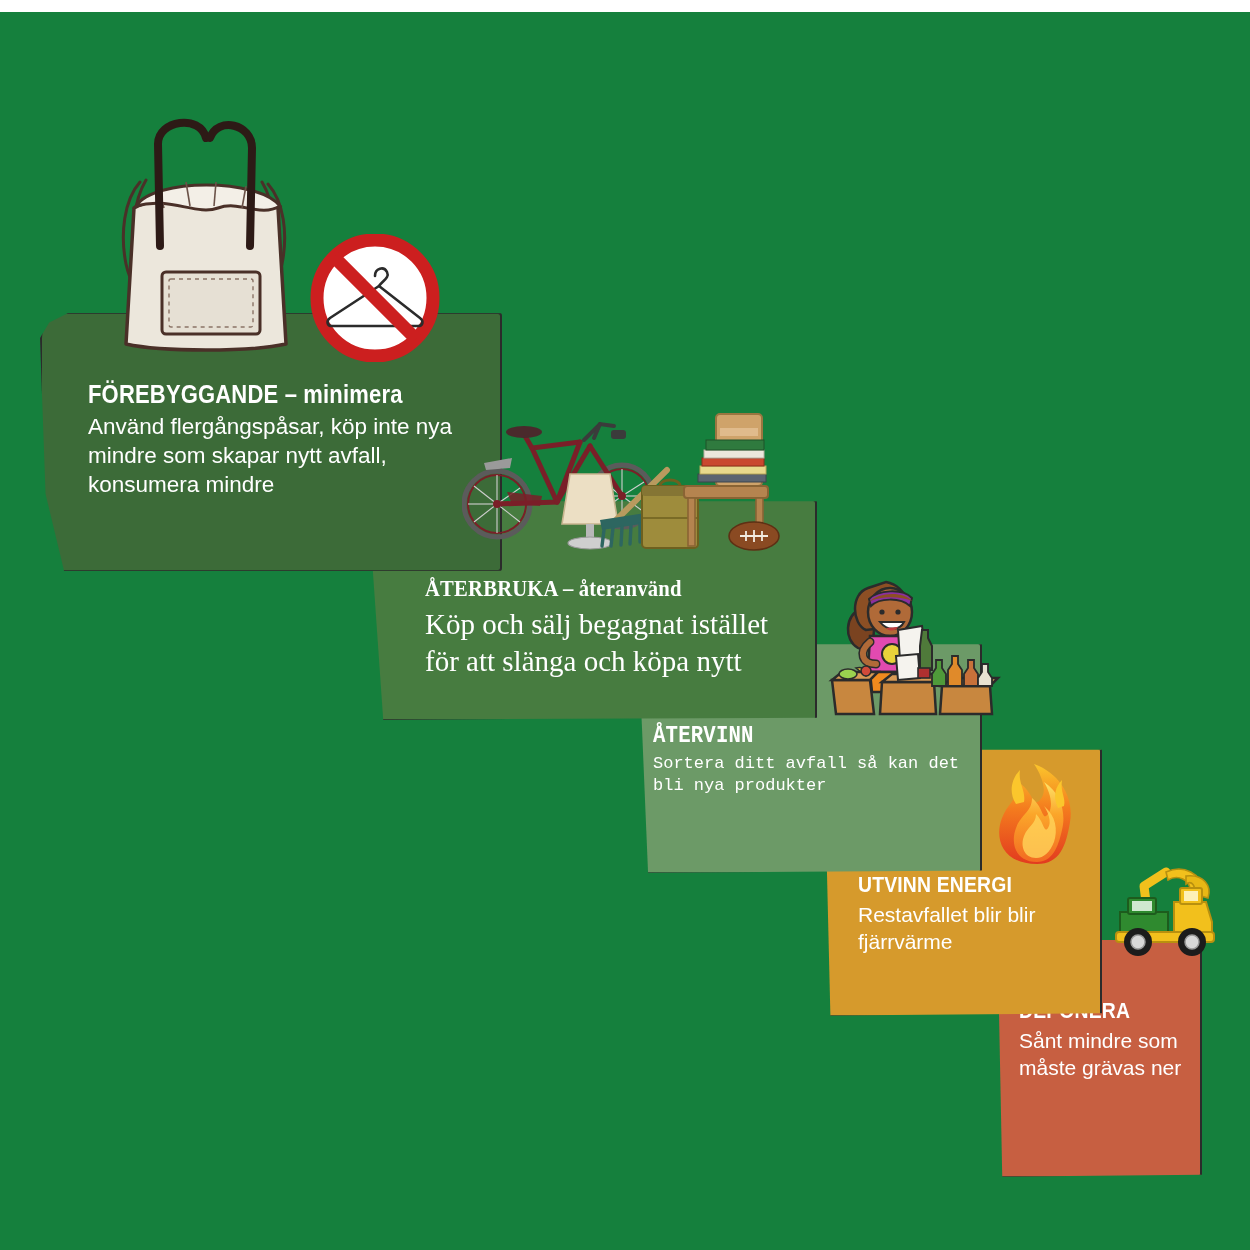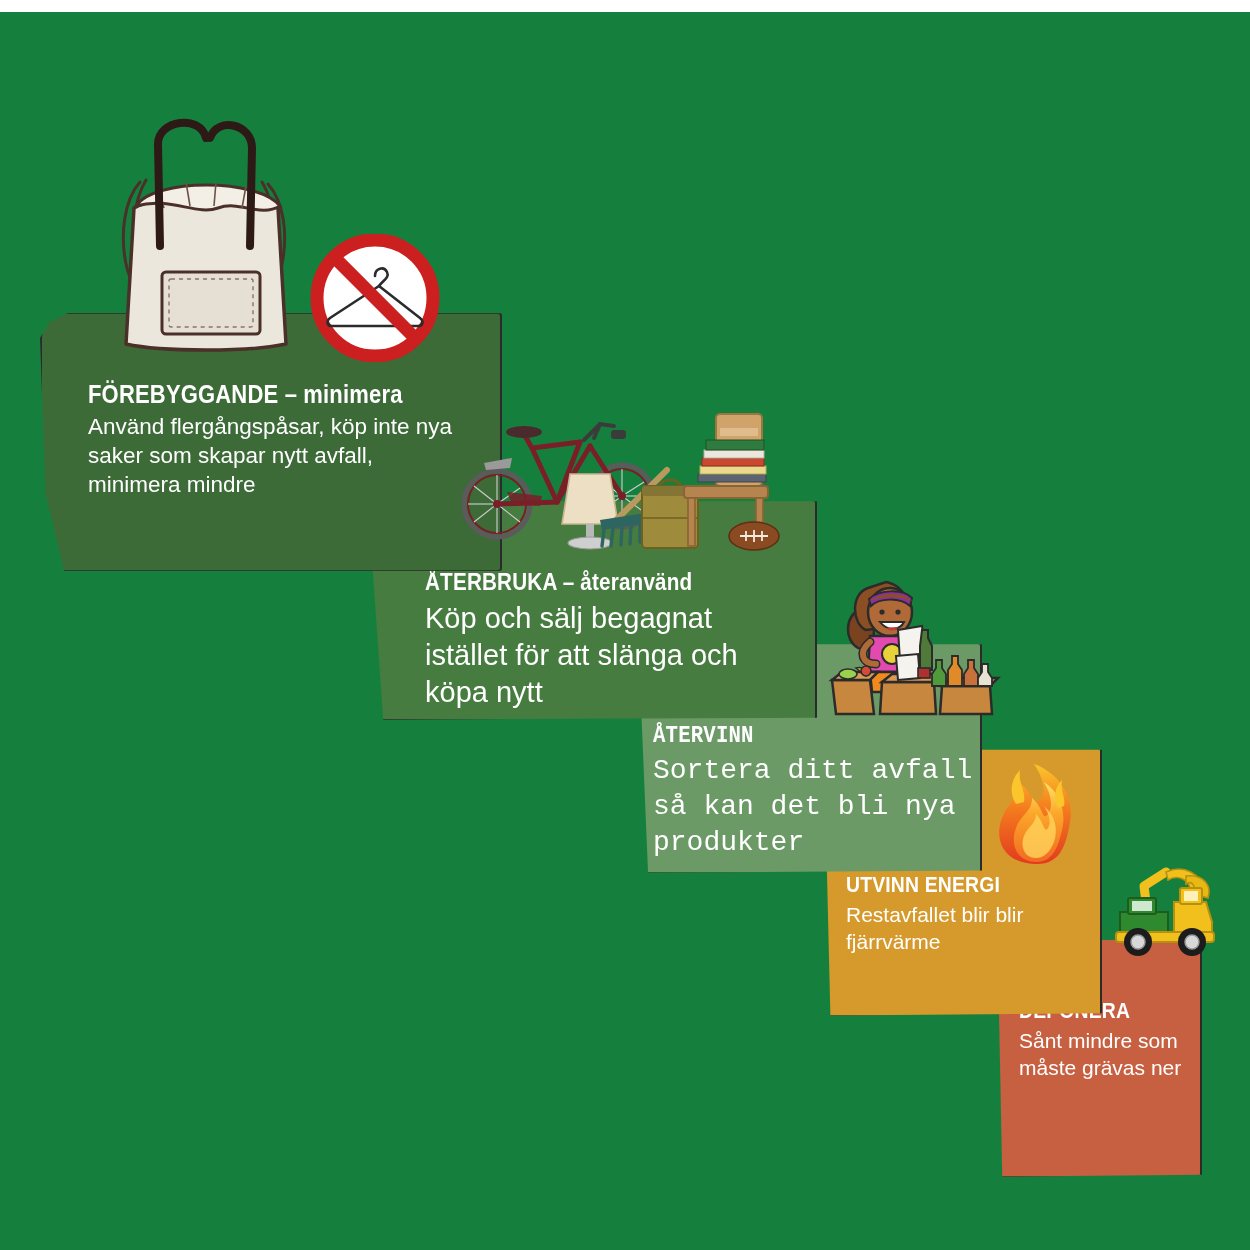--- a/index.html
+++ b/index.html
@@ -41,29 +41,29 @@
   #step5{left:995px;top:926px;width:207px;height:240px;z-index:6;}
   #step5 .r{position:absolute;inset:0;background:#c75f41;border:2px solid #2b2b2b;
     border-radius:18px 4px 4px 4px;
     clip-path:polygon(1.5% 12%,5% 4%,12% 0.8%,100% 0.8%,100% 98.6%,3.5% 99.4%);}
 
   
   #step1 .txt{left:48px;top:68px;width:370px;}
   #step1 .title{font-size:25px;margin-bottom:4px;}
   #step1 .desc{font-size:22.5px;}
 
-  #step2 .txt{left:58px;top:70px;width:370px;}
+  #step2 .txt{left:58px;top:76px;width:370px;font-family:Liberation Serif, serif;}
   #step2 .title{font-size:23.5px;margin-bottom:4px;}
   #step2 .desc{font-size:29px;}
 
   #step3 .txt{left:16px;top:80px;width:330px;}
   #step3 .title{font-size:23.5px;margin-bottom:4px;}
-  #step3 .desc{font-size:28px;}
-
-  #step4 .txt{left:24px;top:125px;width:260px;}
+  #step3 .desc{font-size:17px;}
+
+  #step4 .txt{left:36px;top:125px;width:260px;}
   #step4 .title{font-size:22px;margin-bottom:4px;}
   #step4 .desc{font-size:21px;}
 
   #step5 .txt{left:24px;top:60px;width:180px;}
   #step5 .title{font-size:22px;margin-bottom:4px;}
   #step5 .desc{font-size:21px;}
 
   
   .art{position:absolute;z-index:20;}
   #art-bag{left:100px;top:92px;width:220px;height:250px;}
@@ -75,21 +75,21 @@
 </style>
 </head>
 <body>
 
 <div id="stage">
 
   <div class="step" id="step1">
     <div class="r" style="background: rgb(60, 107, 56);"></div>
     <div class="txt">
       <div class="title">FÖREBYGGANDE – minimera</div>
-      <div class="desc">Använd flergångspåsar, köp inte nya saker som skapar nytt avfall, minimera mindre</div>
+      <div class="desc">Använd flergångspåsar, köp inte nya mindre som skapar nytt avfall, konsumera mindre</div>
     </div>
   </div>
 
   <div class="step" id="step2">
     <div class="r" style="background: rgb(71, 124, 64);"></div>
     <div class="txt">
       <div class="title">ÅTERBRUKA – återanvänd</div>
       <div class="desc">Köp och sälj begagnat istället för att slänga och köpa nytt</div>
     </div>
   </div>

